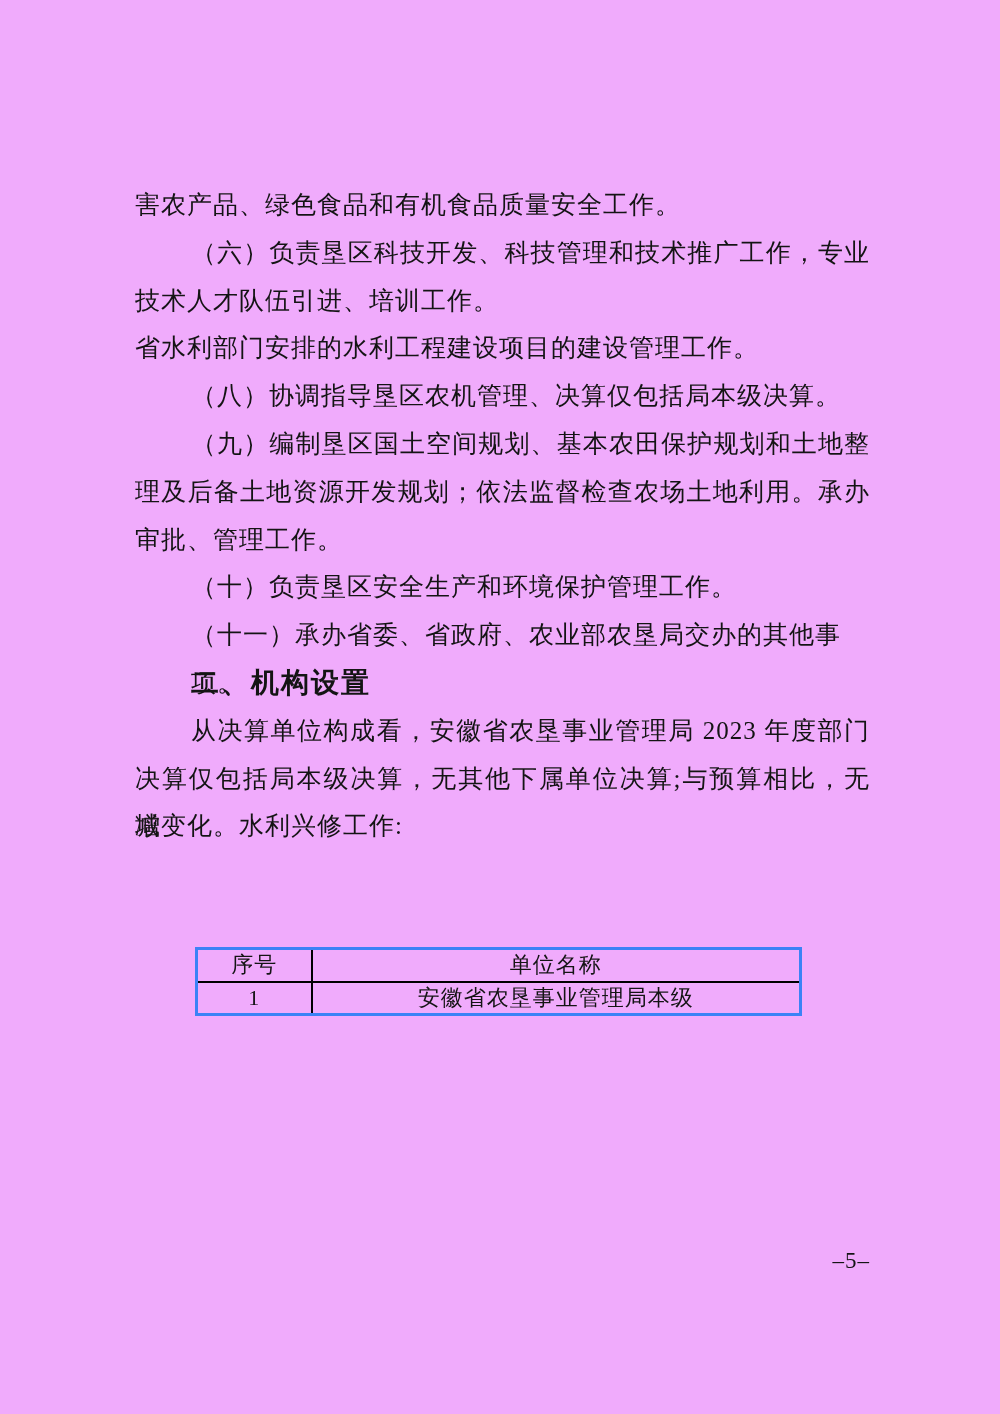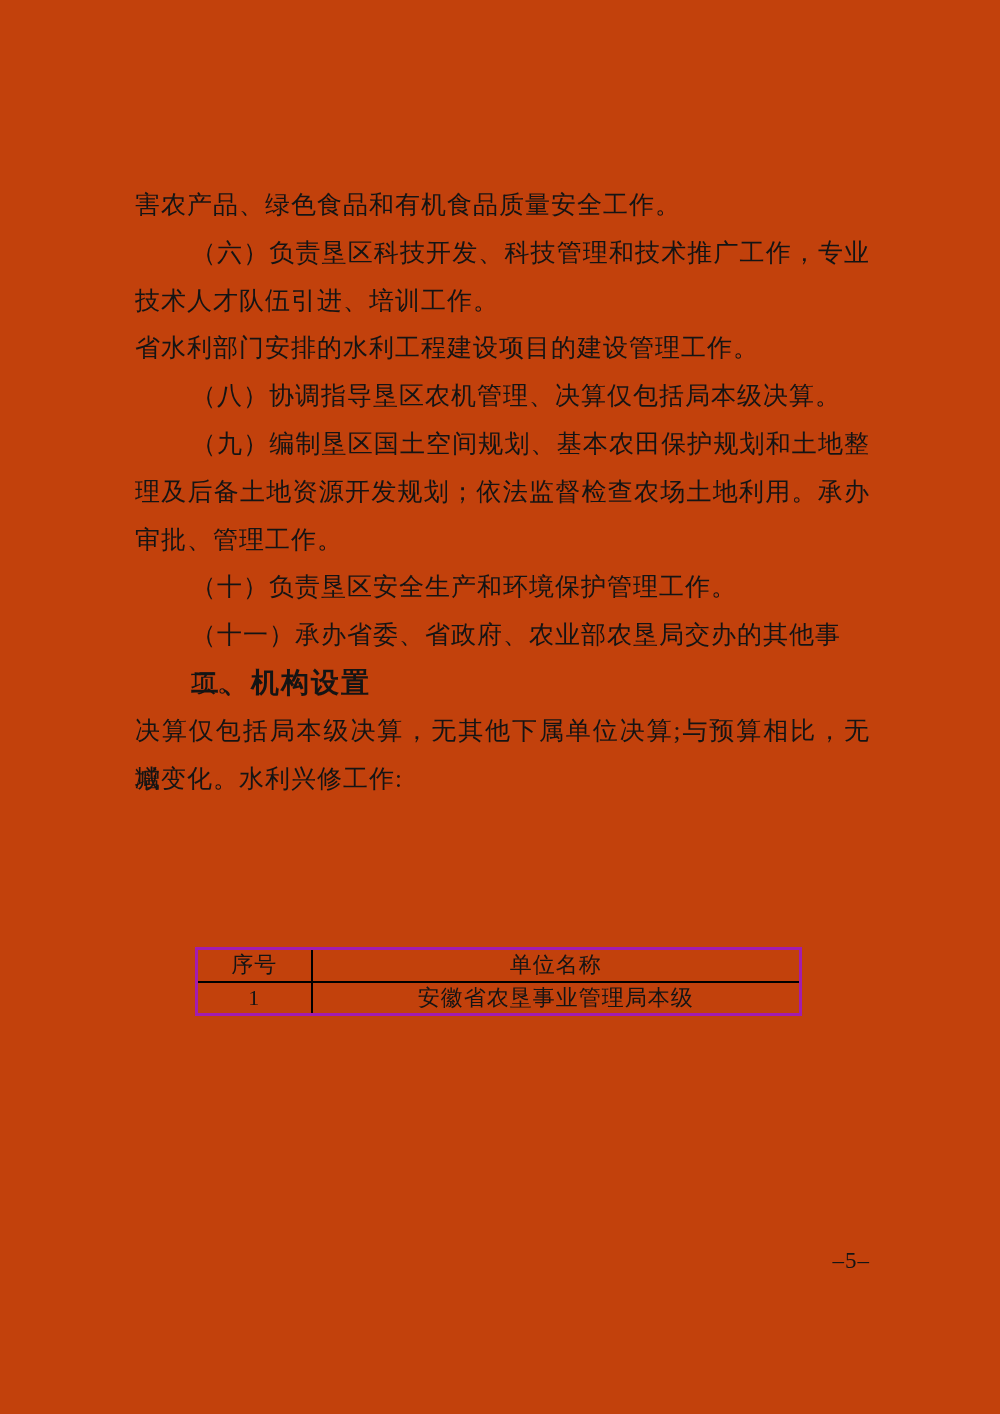--- a/index.html
+++ b/index.html
@@ -1,20 +1,20 @@
 <!DOCTYPE html>
 <html><head>
 <meta charset="utf-8">
 <style>
   * { margin:0; padding:0; box-sizing:border-box; }
   html,body { background:#e8e8e8; }
   .page {
     position:relative;
     width:1000px; height:1414px;
-    background:#c2410c;
+    background:#f0abfc;
     margin:0 auto;
     font-family:"Liberation Serif","DejaVu Serif",serif;
     color:#141414;
     overflow:hidden;
   }
   .content {
     position:absolute;
     left:135px; top:181px; width:735px;
   }
   .line {
@@ -38,21 +38,21 @@
     letter-spacing:2px;
   }
   .units-table-wrap {
     position:absolute;
     left:195px; top:947px;
     width:607px;
   }
   table.units-table {
     width:100%;
     border-collapse:collapse;
-    border:3px solid #a21caf;
+    border:3px solid #3b82f6;
     table-layout:fixed;
   }
   table.units-table th, table.units-table td {
     border:2px solid #000;
     font-weight:normal;
     font-size:22px;
     text-align:center;
     vertical-align:middle;
     height:33px;
     letter-spacing:1px;
@@ -77,20 +77,21 @@
     <div class="line indent justify">（六）负责垦区科技开发、科技管理和技术推广工作，专业</div>
     <div class="line">技术人才队伍引进、培训工作。</div>
     <div class="line">省水利部门安排的水利工程建设项目的建设管理工作。</div>
     <div class="line indent">（八）协调指导垦区农机管理、决算仅包括局本级决算。</div>
     <div class="line indent justify">（九）编制垦区国土空间规划、基本农田保护规划和土地整</div>
     <div class="line justify">理及后备土地资源开发规划；依法监督检查农场土地利用。承办</div>
     <div class="line">审批、管理工作。</div>
     <div class="line indent">（十）负责垦区安全生产和环境保护管理工作。</div>
     <div class="line indent">（十一）承办省委、省政府、农业部农垦局交办的其他事项。</div>
     <div class="line indent heading">二、机构设置</div>
+    <div class="line indent justify">从决算单位构成看，安徽省农垦事业管理局 2023 年度部门</div>
     <div class="line justify">决算仅包括局本级决算，无其他下属单位决算;与预算相比，无增</div>
     <div class="line">减变化。水利兴修工作:</div>
   </div>
 
   <div class="units-table-wrap">
     <table class="units-table">
       <thead>
         <tr>
           <th class="col-index">序号</th>
           <th>单位名称</th>

